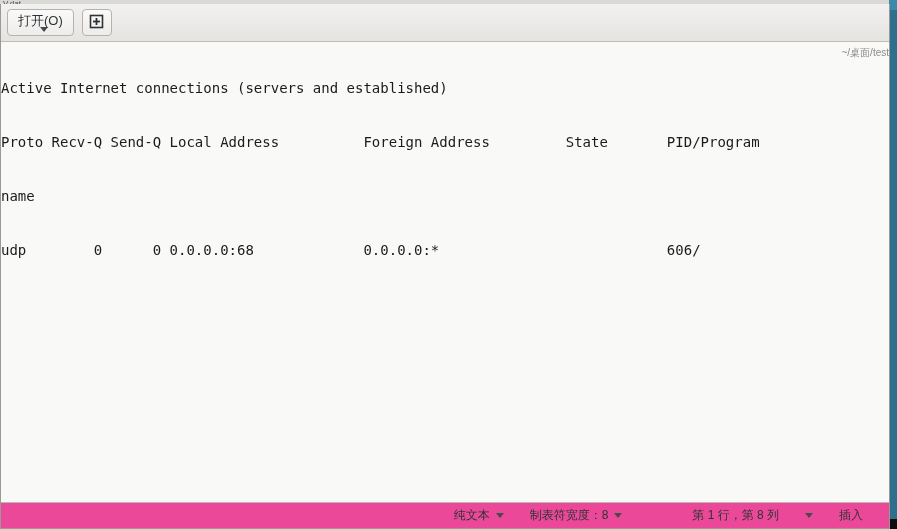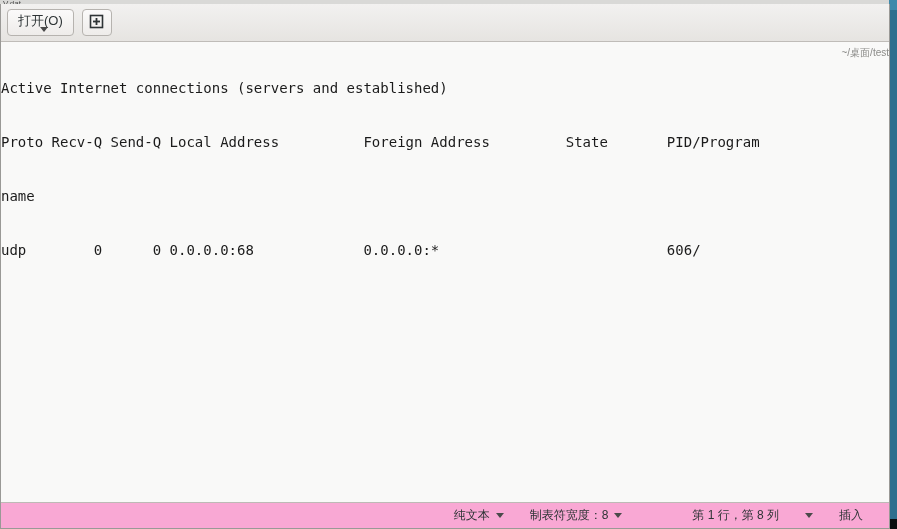--- a/index.html
+++ b/index.html
@@ -207,21 +207,21 @@
     line-height: 18px;
     color: #1b1b1b;
     white-space: pre;
   }
   #textlines .line { height: 18px; }
 
   
   #statusbar {
     height: 26px;
     min-height: 26px;
-    background: #f9a8d4;
+    background: #ec4899;
     border-top: 1px solid #bdbab6;
     display: flex;
     align-items: center;
     justify-content: flex-end;
     box-sizing: border-box;
     padding-right: 6px;
     font-size: 12px;
     color: #2e3436;
   }
   .sb-item {

